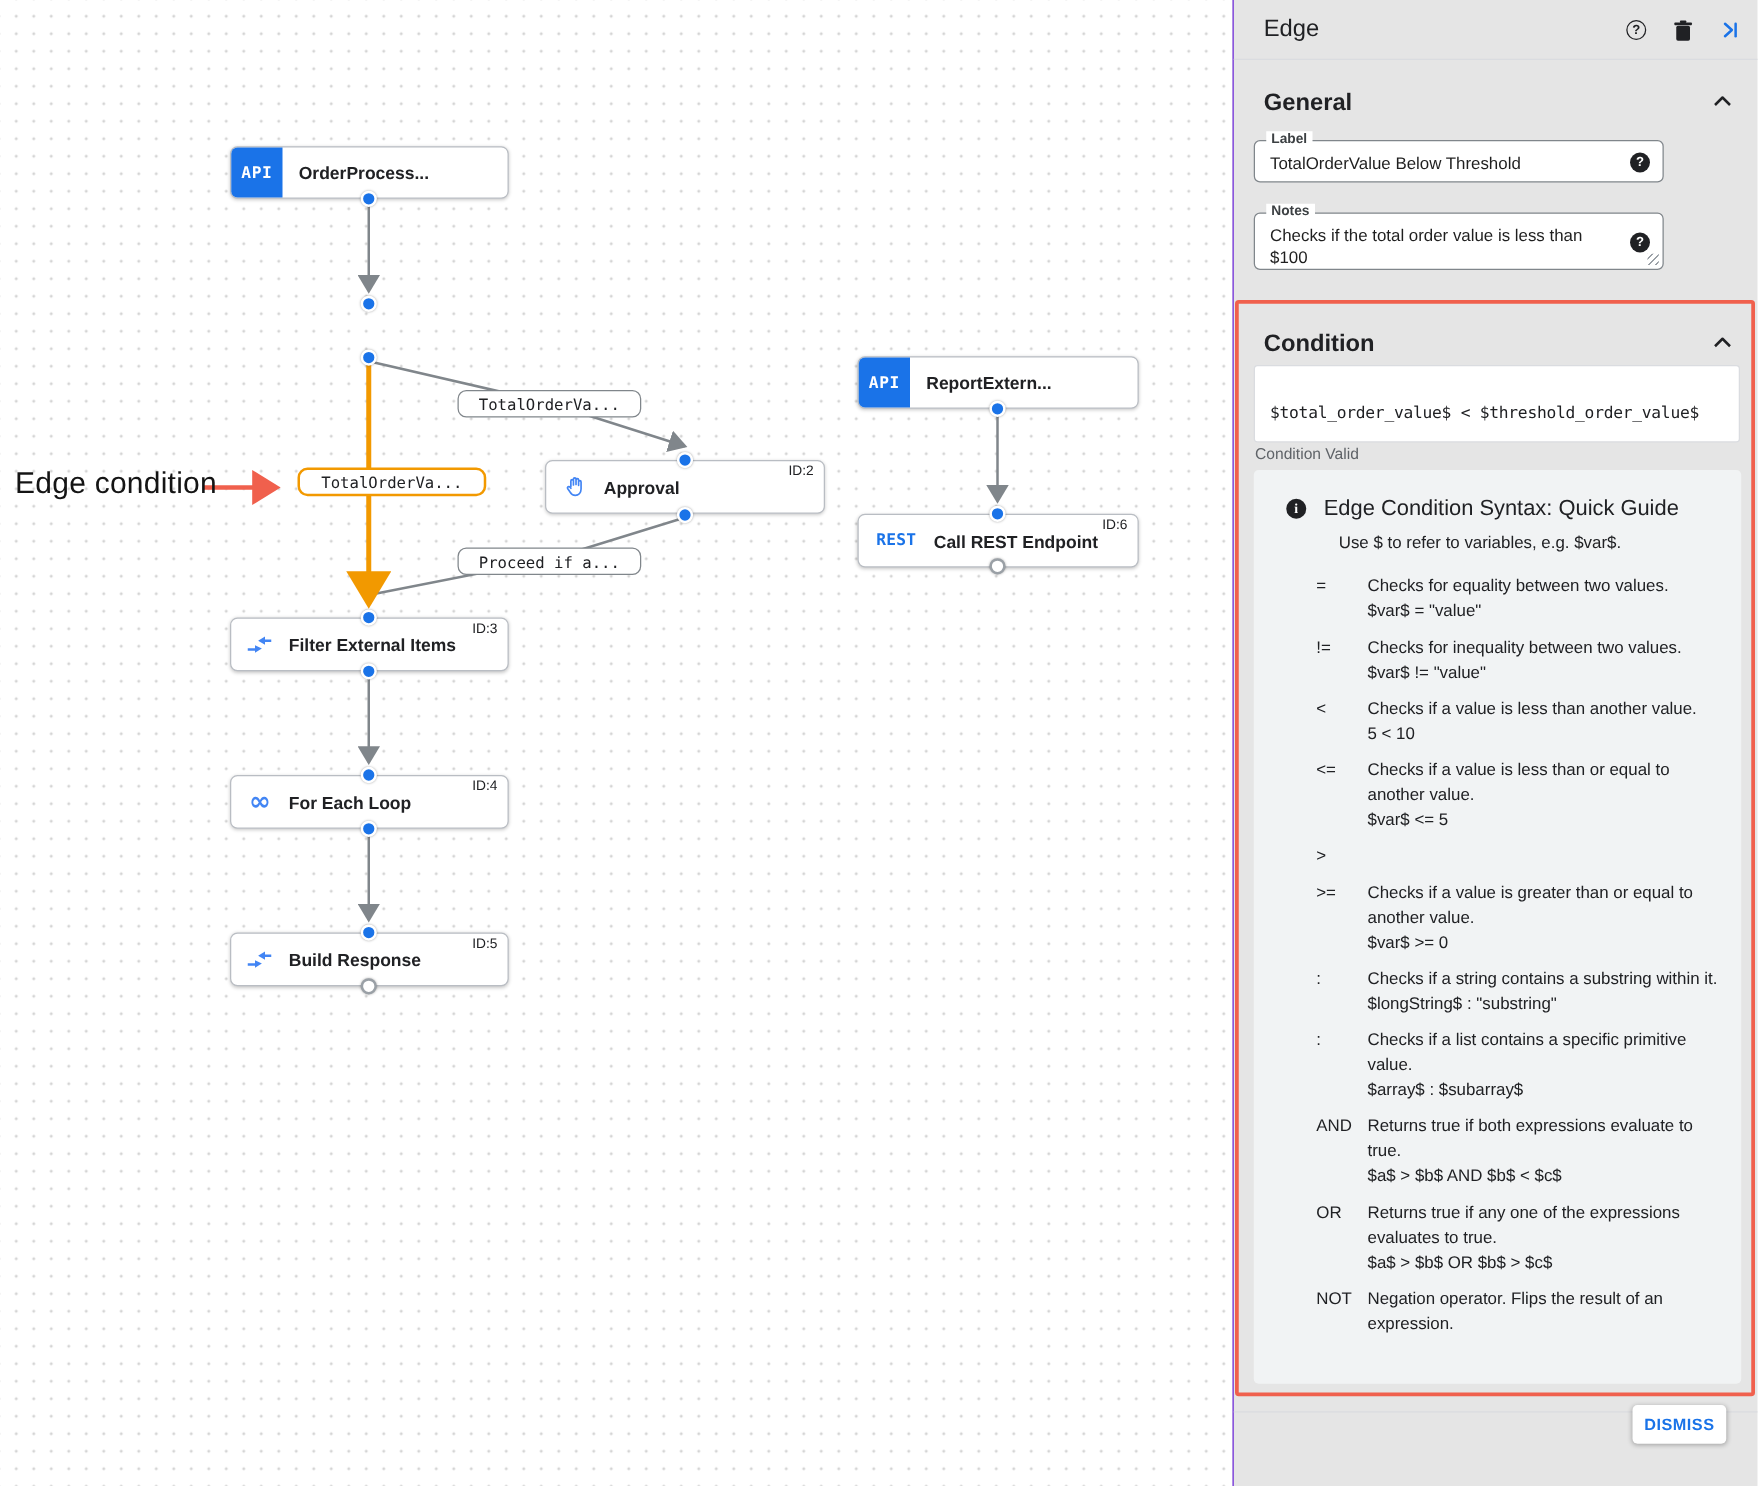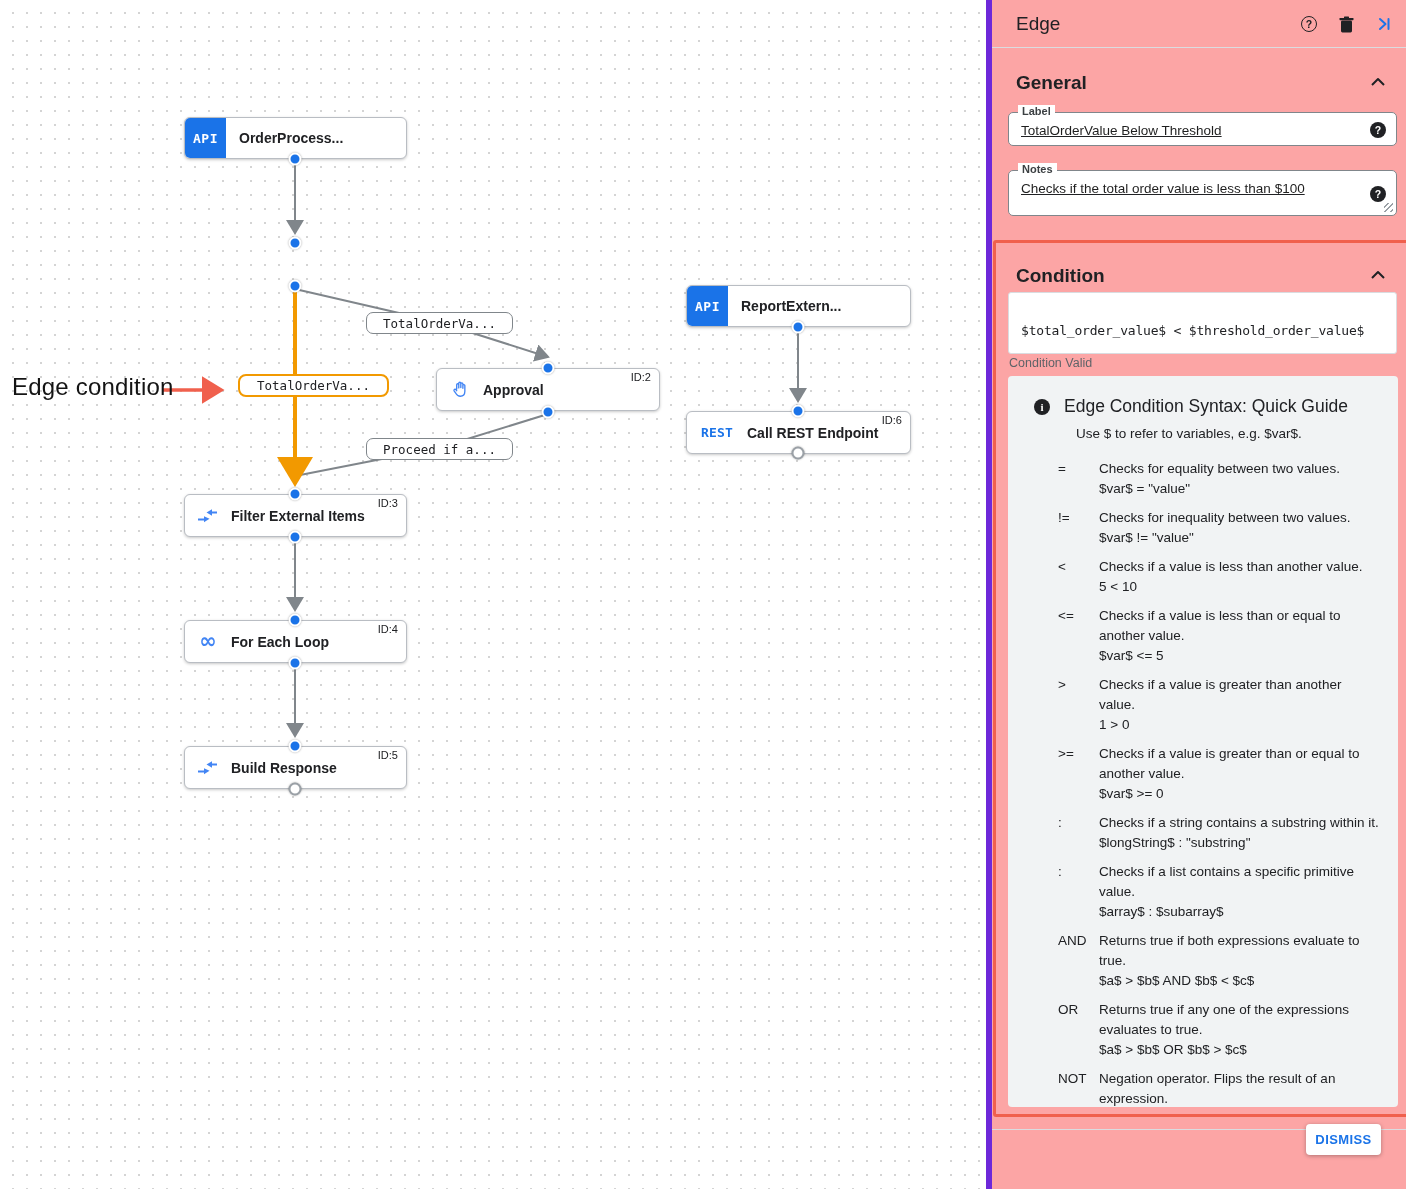--- a/index.html
+++ b/index.html
@@ -38,35 +38,35 @@
     border:1.5px solid #80868b; border-radius:7px;
     display:flex; align-items:center; justify-content:center;
     font-family:"DejaVu Sans Mono", monospace; font-size:12.5px; color:#202124; }
   .edge-label.orange { border:2px solid #f29900; border-radius:8px; }
 
   .annotation-text { position:absolute; left:12px; top:373px; z-index:6;
     font-size:24px; font-weight:500; color:#141414; letter-spacing:.2px; }
 
   
   .panel { position:absolute; left:986px; top:0; width:420px; height:1189px;
-    background:#fca5a5; border-left:6px solid #6d28d9; z-index:10; }
+    background:#e5e5e5; border-left:1px solid #6d28d9; z-index:10; }
   .panel-header { position:absolute; left:0; top:0; width:100%; height:48px;
     border-bottom:1px solid #dadce0; display:flex; align-items:center; }
   .panel-title { margin-left:24px; font-size:19px; color:#202124; }
   .header-icons { position:absolute; right:14px; top:0; height:48px;
     display:flex; align-items:center; gap:19px; }
   .hicon { width:18px; height:18px; display:flex; align-items:center; justify-content:center; cursor:pointer; }
   .help-outline { width:16px; height:16px; border:1.8px solid #202124; border-radius:50%;
     font-size:10.5px; font-weight:bold; color:#202124; display:flex; align-items:center; justify-content:center; }
 
   .sec-head { position:absolute; left:24px; font-size:19px; font-weight:bold; color:#202124; }
   .chev { position:absolute; right:20px; width:16px; height:16px; cursor:pointer; }
 
-  .mfield { position:absolute; left:16px; width:389px; background:#fff;
-    border:1px solid #80868b; border-radius:5px;text-decoration:underline; }
+  .mfield { position:absolute; left:16px; width:328px; background:#fff;
+    border:1px solid #80868b; border-radius:5px; }
   .mfield-label { position:absolute; top:-8px; left:9px; background:#fff; padding:0 4px;
     font-size:11px; font-weight:bold; color:#3c4043; }
   .mfield-value { font-size:13.5px; color:#1f1f1f; padding:9px 34px 8px 12px; line-height:17px; }
   .dark-help { position:absolute; right:10px; width:16px; height:16px; background:#202124;
     border-radius:50%; color:#fff; font-size:10.5px; font-weight:bold;
     display:flex; align-items:center; justify-content:center; }
   .resize-handle { position:absolute; right:3px; bottom:3px; width:9px; height:9px;
     background:repeating-linear-gradient(135deg, transparent 0 2.5px, #9aa0a6 2.5px 3.8px); }
 
   .cond-box { position:absolute; left:16px; width:389px; height:62px;
@@ -305,24 +305,20 @@
       </div>
       <div class="g-row">
         <div class="g-op">&lt;=</div>
         <div class="g-body">
             <div class="g-desc">Checks if a value is less than or equal to another value.</div>
           <div class="g-ex">$var$ &lt;= 5</div>
           </div>
       </div>
       <div class="g-row">
         <div class="g-op">&gt;</div>
-        <div class="g-body">
-            <div class="g-desc">Checks if a value is greater than another value.</div>
-          <div class="g-ex">1 &gt; 0</div>
-          </div>
       </div>
       <div class="g-row">
         <div class="g-op">&gt;=</div>
         <div class="g-body">
             <div class="g-desc">Checks if a value is greater than or equal to another value.</div>
           <div class="g-ex">$var$ &gt;= 0</div>
           </div>
       </div>
       <div class="g-row">
         <div class="g-op">:</div>

